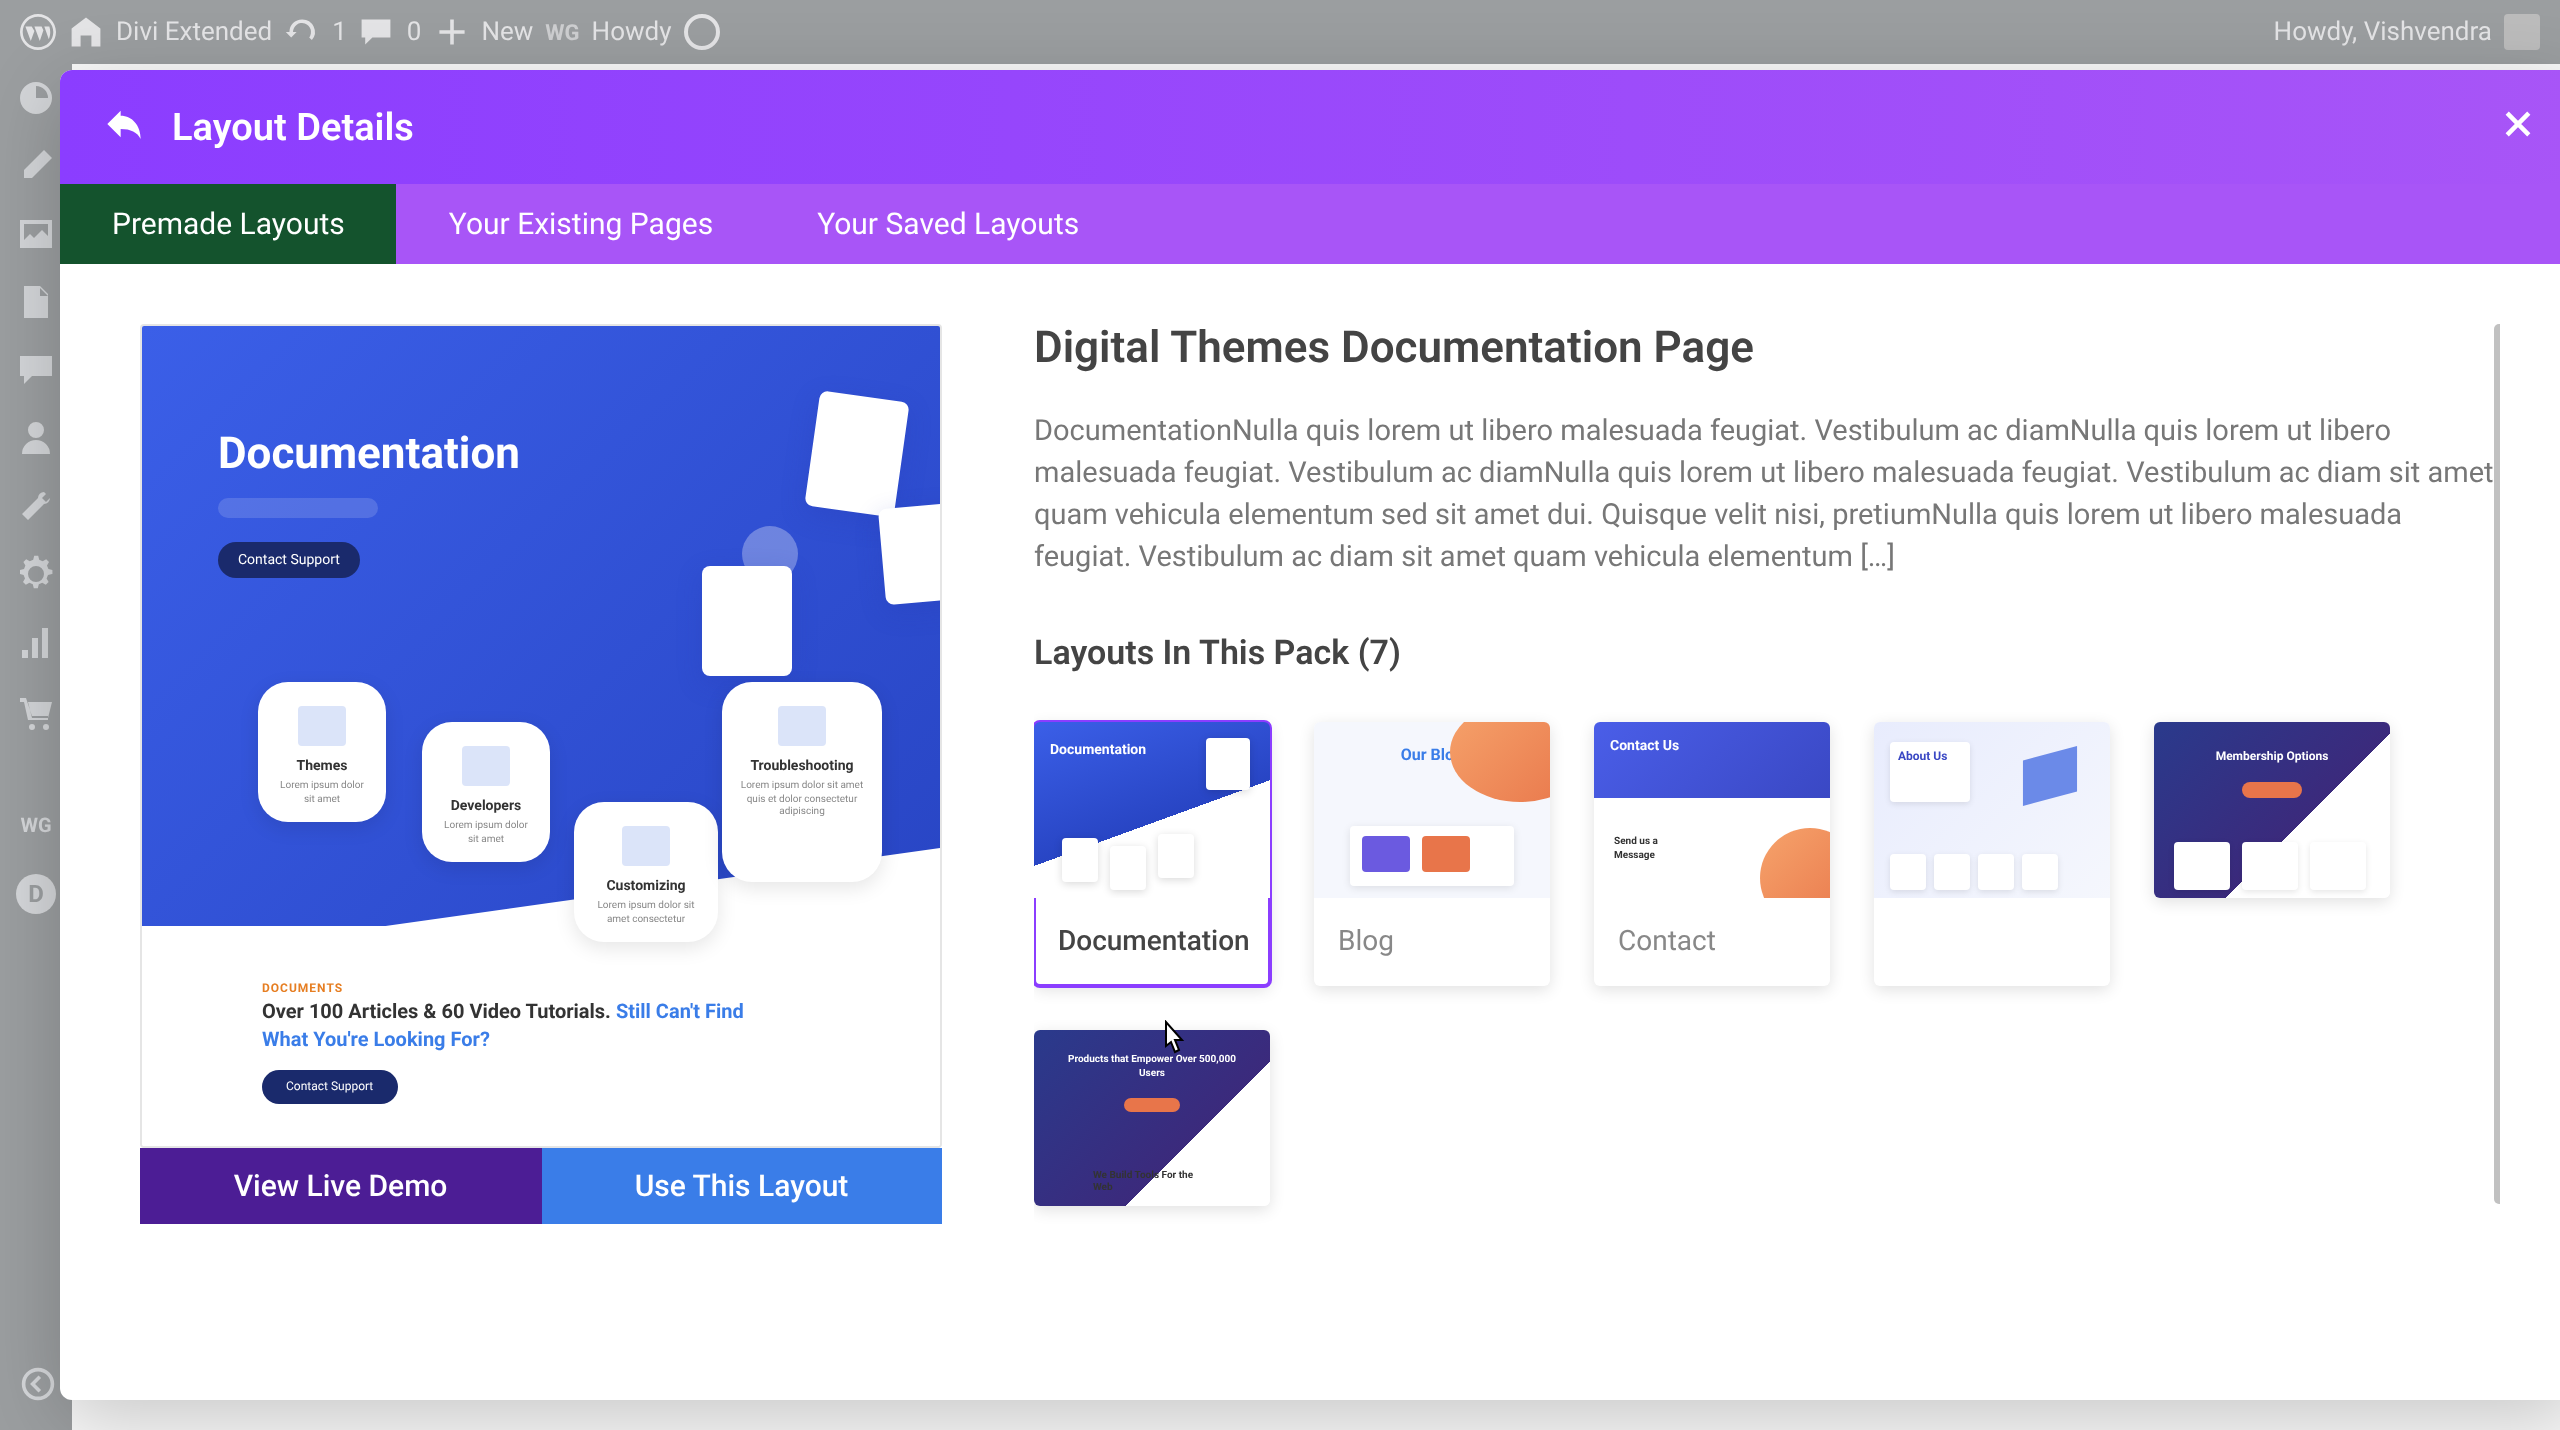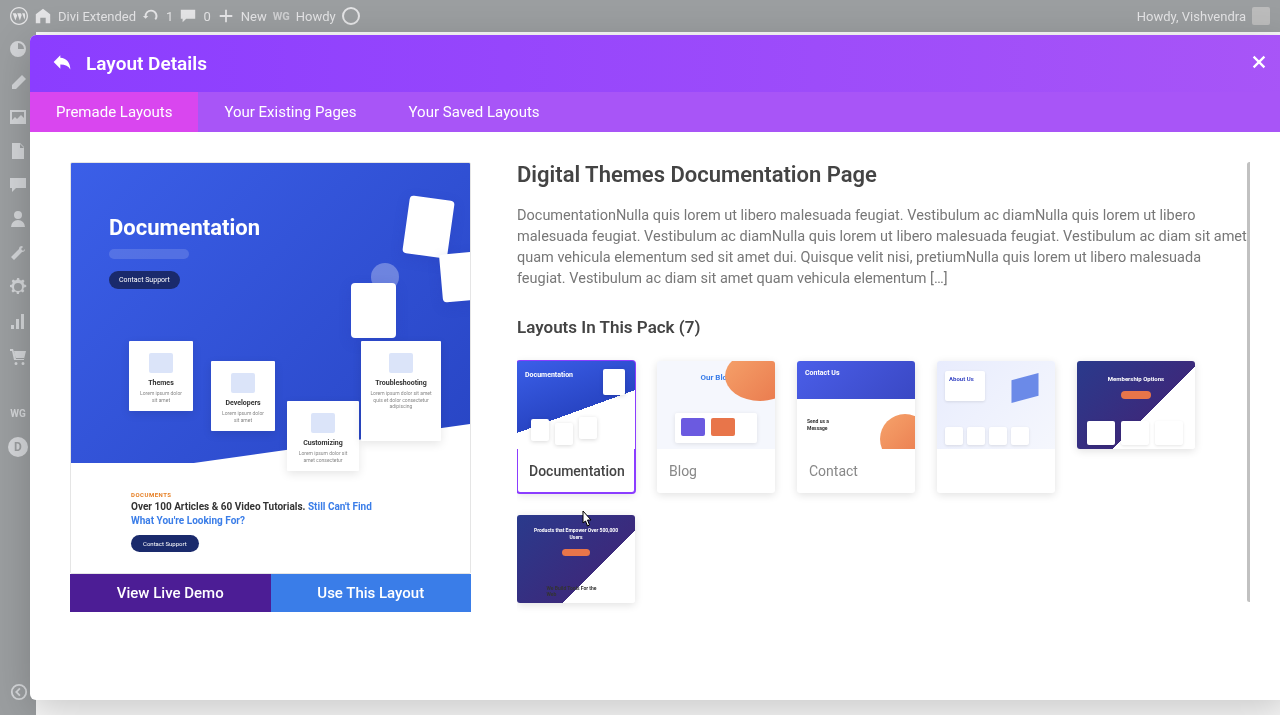--- a/index.html
+++ b/index.html
@@ -28,21 +28,21 @@
 
 .modal-header { height: 57px; background: #7c3aed; background: linear-gradient(90deg, #8b3dff 0%, #a855f7 100%); display: flex; align-items: center; justify-content: space-between; padding: 0 22px; color: #fff; }
 .modal-header .left { display: flex; align-items: center; gap: 14px; }
 .modal-header .back svg { width: 20px; height: 20px; fill: #fff; }
 .modal-header .title { font-size: 19px; font-weight: 600; }
 .modal-header .close svg { width: 18px; height: 18px; fill: #fff; }
 
 
 .modal-tabs { height: 40px; background: #a855f7; display: flex; align-items: stretch; }
 .modal-tabs .tab { padding: 0 26px; color: #fff; font-size: 15px; display: flex; align-items: center; cursor: pointer; }
-.modal-tabs .tab.active { background: #d946ef; }
+.modal-tabs .tab.active { background: #14532d; }
 
 
 .modal-body { display: flex; padding: 30px 40px 30px 40px; gap: 46px; height: calc(100% - 97px); }
 
 
 .preview-col { width: 401px; display: flex; flex-direction: column; }
 .preview-img { width: 401px; height: 412px; background: #fff; border: 1px solid #e5e5e5; border-radius: 2px; overflow: hidden; position: relative; }
 .preview-buttons { display: flex; height: 38px; }
 .preview-buttons .btn { flex: 1; display: flex; align-items: center; justify-content: center; color: #fff; font-size: 15px; font-weight: 500; cursor: pointer; }
 .preview-buttons .btn.demo { background: #4c1d95; }
@@ -53,21 +53,21 @@
 .pv-hero-poly { position: absolute; bottom: -80px; left: -20px; width: 440px; height: 200px; background: #fff; transform: rotate(-8deg); }
 .pv-doc-title { position: absolute; left: 38px; top: 52px; color: #fff; font-size: 22px; font-weight: 700; }
 .pv-search { position: absolute; left: 38px; top: 86px; width: 80px; height: 10px; background: rgba(255,255,255,0.15); border-radius: 6px; }
 .pv-contact { position: absolute; left: 38px; top: 108px; padding: 5px 10px; background: #1a2a6c; border-radius: 12px; color: #fff; font-size: 7px; }
 .pv-cards-group { position: absolute; left: 250px; top: 30px; width: 180px; height: 240px; }
 .pv-card { position: absolute; background: #fff; border-radius: 4px; box-shadow: 0 4px 12px rgba(40,60,180,0.25); }
 .pv-card.c1 { left: 85px; top: 5px; width: 45px; height: 58px; transform: rotate(8deg); }
 .pv-card.c2 { left: 120px; top: 60px; width: 38px; height: 48px; transform: rotate(-5deg); }
 .pv-card.c3 { left: 30px; top: 90px; width: 45px; height: 55px; }
 .pv-sphere { position: absolute; left: 50px; top: 70px; width: 28px; height: 28px; background: rgba(255,255,255,0.3); border-radius: 50%; }
-.pv-bc { position: absolute; background: #fff; border-radius: 1px; box-shadow: 0 3px 10px rgba(0,0,0,0.1); padding: 8px; text-align: center; }
+.pv-bc { position: absolute; background: #fff; border-radius: 15px; box-shadow: 0 3px 10px rgba(0,0,0,0.1); padding: 8px; text-align: center; }
 .pv-bc .icon { width: 24px; height: 20px; background: #dbe4f9; margin: 4px auto 6px; border-radius: 2px; }
 .pv-bc .t { font-size: 7px; font-weight: 700; color: #333; margin-bottom: 3px; }
 .pv-bc .d { font-size: 5px; color: #888; line-height: 1.3; }
 .pv-bc.b1 { left: 58px; top: 178px; width: 64px; }
 .pv-bc.b2 { left: 140px; top: 198px; width: 64px; }
 .pv-bc.b3 { left: 216px; top: 238px; width: 72px; }
 .pv-bc.b4 { left: 290px; top: 178px; width: 80px; height: 100px; }
 .pv-bottom { position: absolute; left: 60px; top: 328px; width: 250px; }
 .pv-bottom .dc { font-size: 6px; color: #e67e22; font-weight: 700; letter-spacing: 0.5px; }
 .pv-bottom .bt { font-size: 10px; font-weight: 700; color: #333; margin-top: 2px; line-height: 1.35; }

